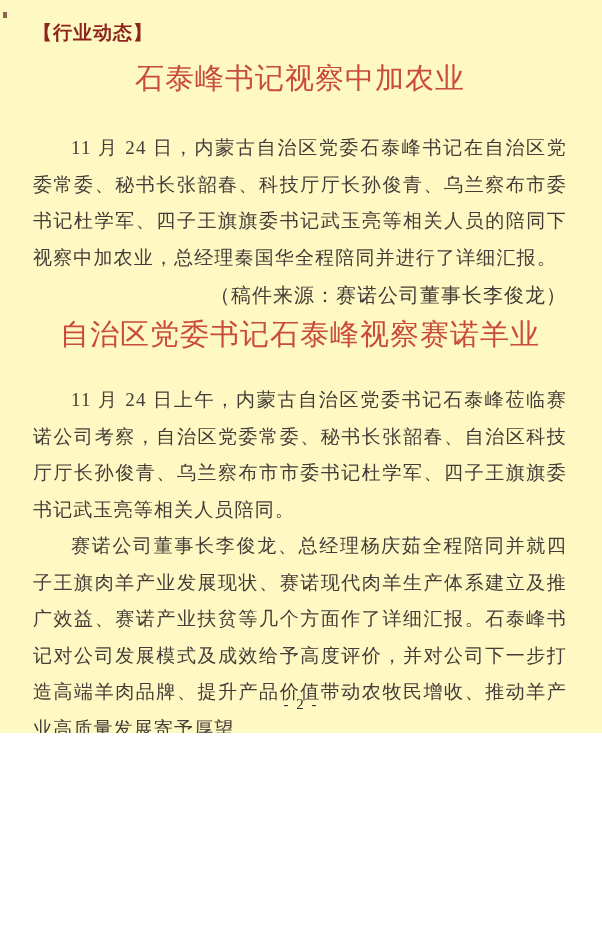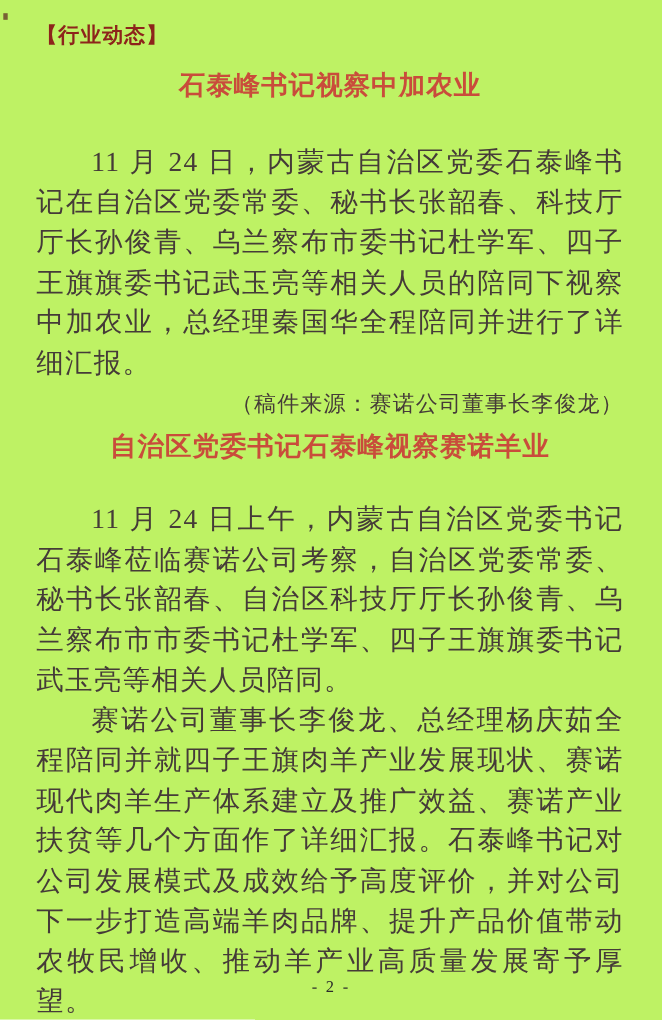--- a/index.html
+++ b/index.html
@@ -3,22 +3,22 @@
 <meta charset="utf-8">
 <style>
   html, body {
     margin: 0;
     padding: 0;
     background: #ffffff;
   }
   .page {
     position: relative;
     width: 602px;
-    height: 927px;
-    background: #bef264;
+    height: 733px;
+    background: #fef9c3;
     box-sizing: border-box;
     padding: 20px 35px 12px 33px;
     overflow: hidden;
     font-family: "Liberation Serif", "DejaVu Serif", serif;
   }
   .artifact-speck {
     position: absolute;
     left: 3px;
     top: 12px;
     width: 4px;
@@ -30,37 +30,37 @@
     font-family: "Liberation Sans", "DejaVu Sans", sans-serif;
     font-weight: 700;
     font-size: 19px;
     line-height: 26px;
     color: #8d241b;
     letter-spacing: 1px;
   }
   .article-title {
     margin: 0;
     text-align: center;
-    font-size: 24px;
+    font-size: 29px;
     line-height: 40px;
-    font-weight: 700;
+    font-weight: 400;
     color: #c94c3b;
     letter-spacing: 1px;
   }
   .article-title.first {
     margin-top: 12px;
     margin-bottom: 32px;
   }
   .article-title.second {
     margin-top: 2px;
     margin-bottom: 28px;
   }
   .body-para {
     margin: 0;
-    font-size: 25px;
+    font-size: 19px;
     line-height: 36.5px;
     color: #453b38;
     letter-spacing: 1.15px;
     text-align: justify;
     text-indent: 2em;
   }
   .source-line {
     margin: 2px 0 0 0;
     font-size: 20px;
     line-height: 34px;

